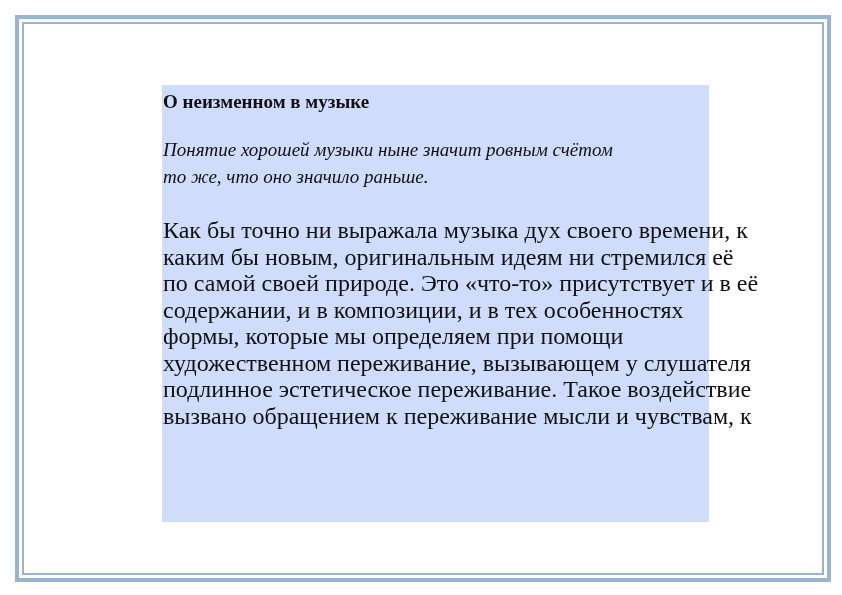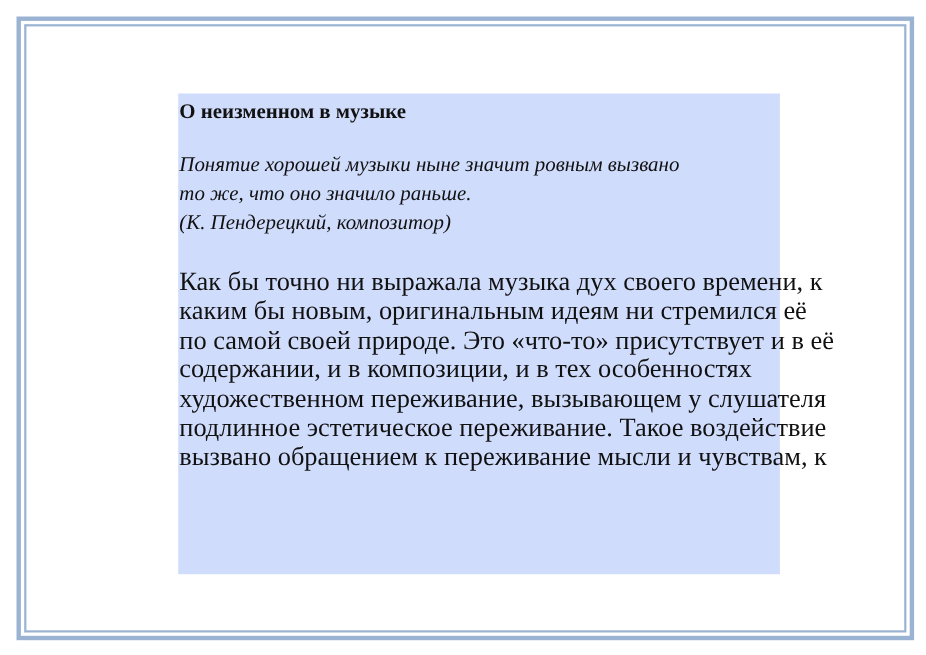--- a/index.html
+++ b/index.html
@@ -14,26 +14,26 @@
 </style>
 </head>
 <body>
 
 <div class="frame-outer"></div>
 <div class="frame-inner"></div>
 
 <div class="textbox">
   <div class="title">О неизменном в музыке</div>
   <div class="quote">
-    <div>Понятие хорошей музыки ныне значит ровным вызвано</div>
+    <div>Понятие хорошей музыки ныне значит ровным счётом</div>
     <div>то же, что оно значило раньше.</div>
-    <div>(К. Пендерецкий, композитор)</div>
   </div>
   <div class="body">
     <div>Как бы точно ни выражала музыка дух своего времени, к</div>
     <div>каким бы новым, оригинальным идеям ни стремился её</div>
     <div>по самой своей природе. Это «что-то» присутствует и в её</div>
     <div>содержании, и в композиции, и в тех особенностях</div>
+    <div>формы, которые мы определяем при помощи</div>
     <div>художественном переживание, вызывающем у слушателя</div>
     <div>подлинное эстетическое переживание. Такое воздействие</div>
     <div>вызвано обращением к переживание мысли и чувствам, к</div>
   </div>
 </div>
 
 </body></html>

